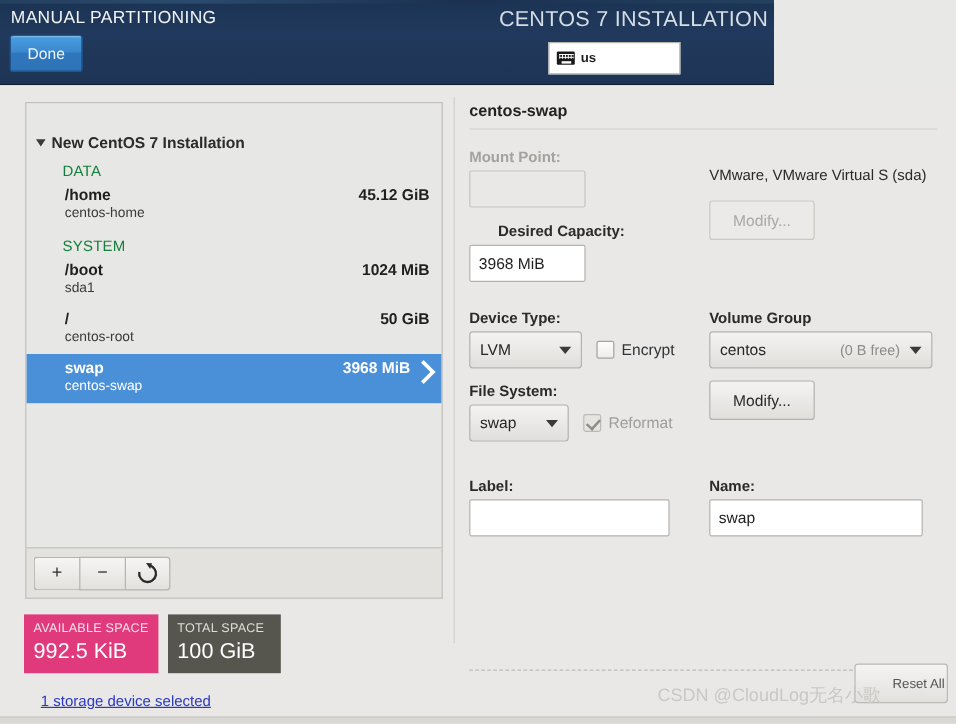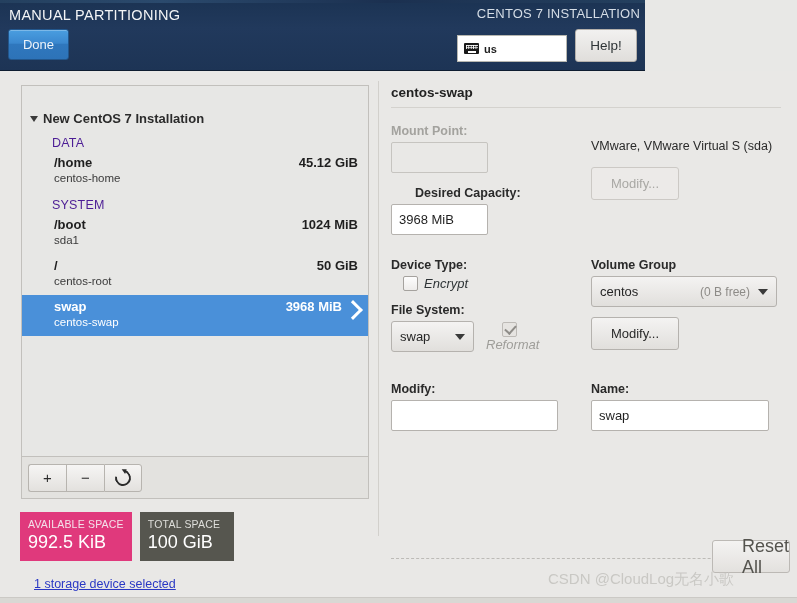--- a/index.html
+++ b/index.html
@@ -37,21 +37,21 @@
     position: absolute;
     left: 9px; top: 7px;
     font-size: 14.5px;
     letter-spacing: 0.3px;
     color: #f2f4f6;
     font-weight: normal;
   }
   .hdr-right-title {
     position: absolute;
     right: 5px; top: 6px;
-    font-size: 13px;
+    font-size: 18px;
     letter-spacing: 0.2px;
     color: #d5dde6;
   }
   .done-btn {
     position: absolute;
     left: 8px; top: 29px;
     width: 61px; height: 31px;
     border-radius: 3px;
     background: linear-gradient(to bottom, #4a9ee0 0%, #3b88cf 45%, #2f77bd 50%, #2d73b8 100%);
     border: 1px solid #22568c;
@@ -158,21 +158,21 @@
   .tri {
     width: 0; height: 0;
     border-left: 4.5px solid transparent;
     border-right: 4.5px solid transparent;
     border-top: 6px solid #3b3b3b;
     margin-right: 5px;
     flex: none;
   }
   .section-label {
     font-size: 12.5px;
-    color: #4c1d95;
+    color: #15803d;
     padding: 6px 0 1px 30px;
     letter-spacing: .2px;
   }
   .part-row {
     position: relative;
     height: 41px;
     padding: 3px 10px 0 32px;
     box-sizing: border-box;
     cursor: pointer;
   }
@@ -375,21 +375,20 @@
   }
   .btn-std.disabled {
     color: #a9a8a4;
     background: #eceae8;
     border-color: #ccc9c5;
   }
   .chk-row {
     display: flex;
     align-items: center;
     font-size: 13px;
-    font-style: italic;
   }
   .chk {
     width: 15px; height: 15px;
     border: 1px solid #a5a29e;
     border-radius: 2px;
     background: linear-gradient(to bottom,#fdfdfd,#eeecea);
     margin-right: 6px;
     position: relative;
     box-sizing: border-box;
     flex: none;
@@ -415,30 +414,30 @@
 
   .dotted-rule {
     position: absolute;
     left: 391px; top: 487px;
     width: 390px;
     border-top: 1px dashed #bdbbb7;
   }
 
   .reset-btn {
     position: absolute;
-    right: 7px; top: 540px;
+    right: 7px; top: 553px;
     width: 78px; height: 33px;
     background: linear-gradient(to bottom, #f4f3f2 0%, #e3e1de 100%);
     border: 1px solid #bcb9b5;
     border-radius: 3px;
     box-sizing: border-box;
     display: flex;
     align-items: center;
     justify-content: center;
-    font-size: 18px;
+    font-size: 11px;
     color: #55544f;
     cursor: pointer;
     padding-left: 29px;
   }
   .watermark {
     position: absolute;
     left: 548px; top: 570px;
     font-size: 15px;
     color: #c9c8c4;
     white-space: nowrap;
@@ -456,21 +455,20 @@
 <body>
 
 <div class="header">
   <div class="hdr-title">MANUAL PARTITIONING</div>
   <div class="hdr-right-title">CENTOS 7 INSTALLATION</div>
   <div class="done-btn">Done</div>
   <div class="kbd-box">
     <span class="kbd-glyph"></span>
     <span class="kbd-label">us</span>
   </div>
-  <div class="help-btn">Help!</div>
 </div>
 
 <div class="content">
 
   <div class="v-divider"></div>
 
   <div class="left-col">
 
     <div class="part-list">
 
@@ -543,53 +541,57 @@
       <div style="width:190px;">
         <div class="dev-text" style="margin-top:14px;">VMware, VMware Virtual S (sda)</div>
         <div class="btn-std disabled" style="margin-top:12px;width:88px;">Modify...</div>
       </div>
     </div>
 
     <div style="display:flex;margin-top:23px;">
       <div style="width:200px;">
         <div class="field-label">Device Type:</div>
         <div style="display:flex;align-items:center;">
+          <div class="combo" style="width:94px;">
+            <span>LVM</span>
+            <span class="arrow"></span>
+          </div>
           <div class="chk-row" style="margin-left:12px;">
             <span class="chk"></span>
             <span class="chk-label">Encrypt</span>
           </div>
         </div>
 
         <div class="field-label" style="margin-top:12px;">File System:</div>
         <div style="display:flex;align-items:center;">
           <div class="combo" style="width:83px;">
             <span>swap</span>
             <span class="arrow"></span>
           </div>
-          <div class="chk-row" style="margin-left:12px;flex-direction:column;">
+          <div class="chk-row" style="margin-left:12px;">
             <span class="chk checked disabled"></span>
             <span class="chk-label disabled">Reformat</span>
           </div>
         </div>
       </div>
 
       <div style="width:190px;">
         <div class="field-label">Volume Group</div>
         <div class="combo" style="width:186px;">
           <span>centos</span>
           <span style="margin-left:auto;color:#8d8b87;font-size:12px;">(0 B free)</span>
           <span class="arrow" style="margin-left:8px;"></span>
         </div>
         <div class="btn-std" style="margin-top:10px;width:88px;">Modify...</div>
       </div>
     </div>
 
     <div style="display:flex;margin-top:30px;">
       <div style="width:200px;">
-        <div class="field-label">Modify:</div>
+        <div class="field-label">Label:</div>
         <div class="text-input" style="width:167px;"></div>
       </div>
       <div style="width:190px;">
         <div class="field-label">Name:</div>
         <div class="text-input" style="width:178px;">swap</div>
       </div>
     </div>
   </div>
 
   <div class="dotted-rule"></div>

